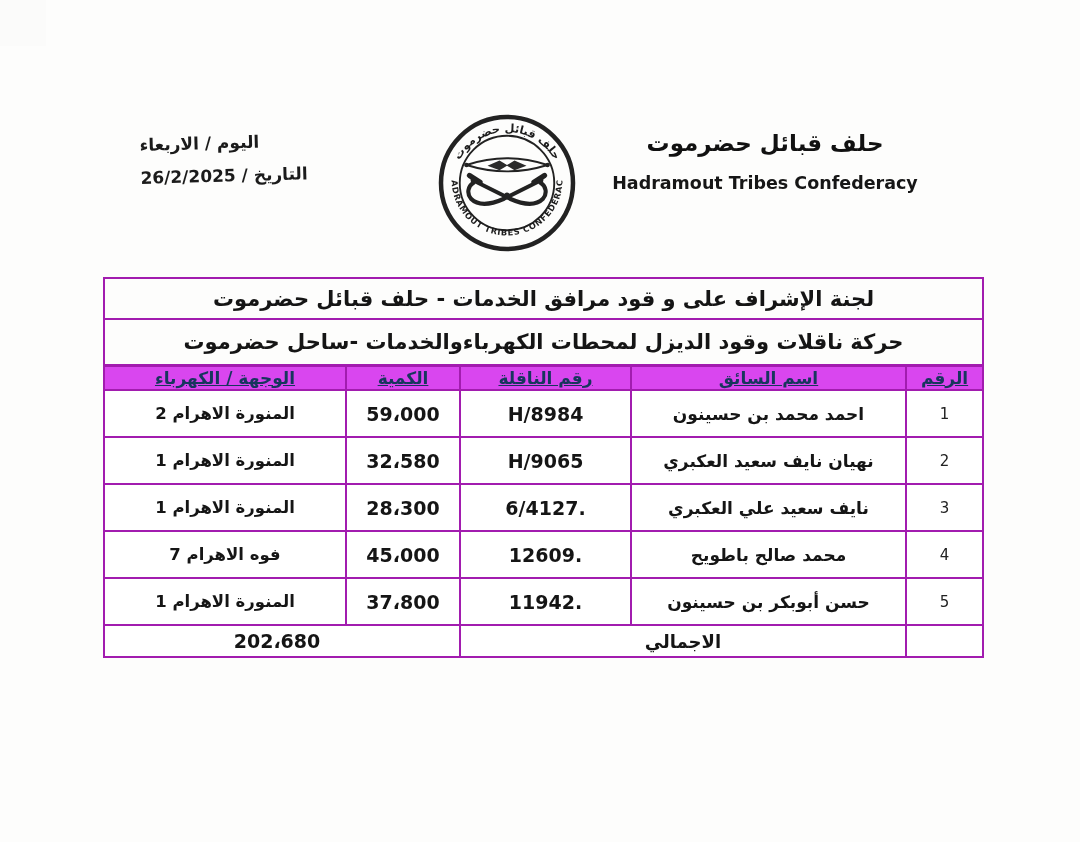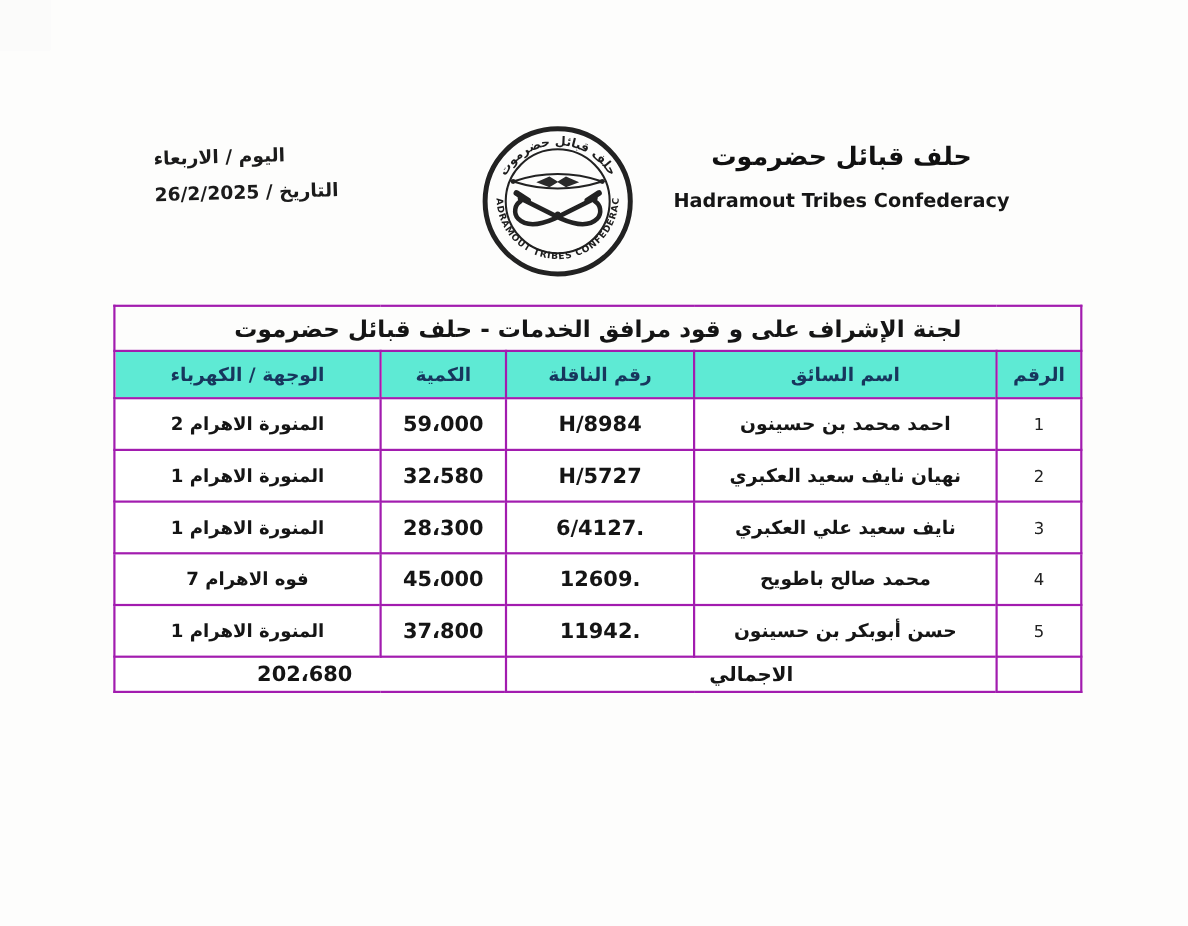--- a/index.html
+++ b/index.html
@@ -38,22 +38,22 @@
     table-layout: fixed;
   }
   table.doc td, table.doc th {
     border: 2px solid #a21caf;
     text-align: center; vertical-align: middle;
     overflow: hidden; white-space: nowrap;
   }
   tr.title-row-1 td { height: 41px; font-size: 21px; font-weight: bold; border-bottom-width: 2px; }
   tr.title-row-2 td { height: 46px; font-size: 21px; font-weight: bold; border-bottom-width: 3px; }
   tr.head-row th {
-    height: 43px; background: #5eead4; color: #17365d;
-    font-size: 17px; font-weight: bold;
+    height: 25px; background: #d946ef; color: #17365d;
+    font-size: 17px; font-weight: bold; text-decoration: underline;
   }
   tr.data-row td { height: 47px; background: #fff; }
   td.c-no   { font-size: 15px; font-weight: normal; color: #222; }
   td.c-drv  { font-size: 17px; font-weight: bold; }
   td.c-tnk  { font-size: 19px; font-weight: bold; }
   td.c-qty  { font-size: 19px; font-weight: bold; }
   td.c-dst  { font-size: 16.5px; font-weight: bold; }
   tr.total-row td { height: 32px; background: #fff; }
   td.t-label { font-size: 18px; font-weight: bold; margin-left: 48px; }
   td.t-value { font-size: 19px; font-weight: bold; text-align: right; padding-right: 10px; }
@@ -119,39 +119,42 @@
         <col style="width:77px">
           <col style="width:275px">
           <col style="width:171px">
           <col style="width:114px">
           <col style="width:242px">
       </colgroup>
       <tbody>
         <tr class="title-row-1">
           <td colspan="5">لجنة الإشراف على و قود مرافق الخدمات - حلف قبائل حضرموت</td>
         </tr>
+        <tr class="title-row-2">
+          <td colspan="5">حركة ناقلات وقود الديزل لمحطات الكهرباءوالخدمات -ساحل حضرموت</td>
+        </tr>
         <tr class="head-row">
           <th>الرقم</th>
           <th>اسم السائق</th>
           <th>رقم الناقلة</th>
           <th>الكمية</th>
           <th>الوجهة / الكهرباء</th>
         </tr>
 
         <tr class="data-row">
           <td class="c-no">1</td>
           <td class="c-drv">احمد محمد بن حسينون</td>
           <td class="c-tnk"><span class="num">H/8984</span></td>
           <td class="c-qty"><span class="num">59،000</span></td>
           <td class="c-dst">المنورة الاهرام 2</td>
         </tr>
         <tr class="data-row">
           <td class="c-no">2</td>
           <td class="c-drv">نهيان نايف سعيد العكبري</td>
-          <td class="c-tnk"><span class="num">H/5727</span></td>
+          <td class="c-tnk"><span class="num">H/9065</span></td>
           <td class="c-qty"><span class="num">32،580</span></td>
           <td class="c-dst">المنورة الاهرام 1</td>
         </tr>
         <tr class="data-row">
           <td class="c-no">3</td>
           <td class="c-drv">نايف سعيد علي العكبري</td>
           <td class="c-tnk"><span class="num">6/4127.</span></td>
           <td class="c-qty"><span class="num">28،300</span></td>
           <td class="c-dst">المنورة الاهرام 1</td>
         </tr>

